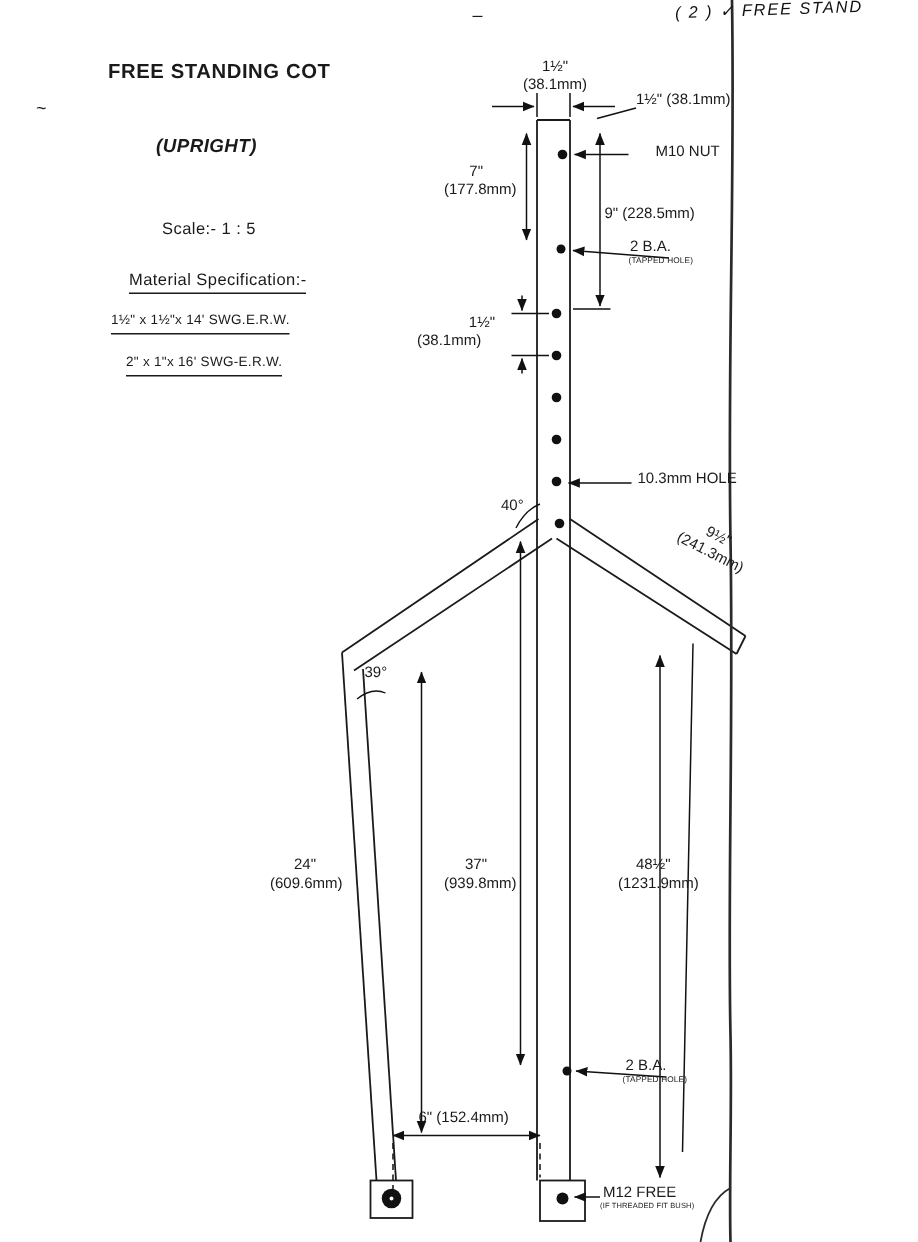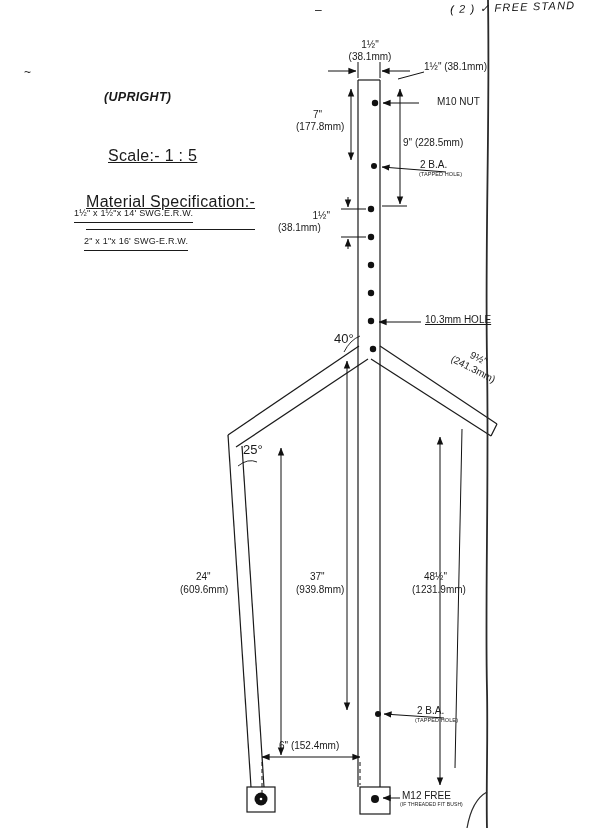--- a/index.html
+++ b/index.html
@@ -5,29 +5,29 @@
   html,body{margin:0;padding:0;background:#d9d9d9;}
   .page{
     position:relative;width:612px;height:828px;margin:0 auto;
     background:#ffffff;overflow:hidden;
     font-family:"Liberation Sans", sans-serif;color:#1a1a1a;
   }
   .art{position:absolute;left:0;top:0;}
   .lbl{position:absolute;white-space:nowrap;font-size:10px;line-height:1.15;color:#1a1a1a;}
   .title1{font-size:13.5px;font-weight:bold;letter-spacing:.4px;}
   .title2{font-size:12.5px;font-weight:bold;font-style:italic;letter-spacing:.3px;}
-  .scale{font-size:16px;letter-spacing:.3px;text-decoration:underline;}
-  .uline{border-bottom:1.2px solid #1a1a1a;padding-bottom:18px;margin-top:12px;}
+  .scale{font-size:11px;letter-spacing:.3px;}
+  .uline{border-bottom:1.2px solid #1a1a1a;padding-bottom:1px;}
   .spec{font-size:9px;border-bottom:1.2px solid #1a1a1a;padding-bottom:4px;letter-spacing:.2px;}
   .tiny{font-size:5.5px;letter-spacing:.1px;}
   .micro{font-size:5px;letter-spacing:.1px;}
   .hand{font-style:italic;font-size:11px;letter-spacing:1.2px;transform:rotate(-2deg);color:#111;}
   .rt{text-align:right;}
   .ctr{text-align:center;}
-  .ang{font-size:13px;}
+  .ang{font-size:10px;}
   .rot{transform:rotate(27deg);transform-origin:center center;}
 </style>
 </head>
 <body>
 
 <div class="page">
 
   <svg class="art" width="612" height="828" viewBox="0 0 612 828">
     <defs>
       <marker id="arr" viewBox="0 0 10 10" refX="9.5" refY="5" markerWidth="8" markerHeight="8" orient="auto-start-reverse">
@@ -118,20 +118,21 @@
     </g>
 
     <path d="M488,0 C490,120 485,240 487,360 C489,480 485,600 487,690 C488,740 486,790 487,828" stroke="#2a2a2a" stroke-width="1.8" fill="none"></path>
     <path d="M467,828 Q472,800 487,792" stroke="#2a2a2a" stroke-width="1.2" fill="none"></path>
   </svg>
 
   <div class="lbl hand" style="left:450px;top:1px;">( 2 ) ✓ FREE STAND</div>
   <div class="lbl" style="left:24px;top:66px;font-size:12px;">~</div>
   <div class="lbl" style="left:315px;top:4px;font-size:12px;">–</div>
 
+  <div class="lbl title1" style="left:72px;top:40px;">FREE STANDING COT</div>
   <div class="lbl title2" style="left:104px;top:58px;margin-top:32px;">(UPRIGHT)</div>
   <div class="lbl scale" style="left:108px;top:147px;">Scale:- 1 : 5</div>
 
   <div class="lbl scale uline" style="left:86px;top:181px;">Material Specification:-</div>
   <div class="lbl spec" style="left:74px;top:208px;">1½" x 1½"x 14' SWG.E.R.W.</div>
   <div class="lbl spec" style="left:84px;top:236px;">2" x 1"x 16' SWG-E.R.W.</div>
 
   <div class="lbl ctr" style="left:344px;top:39px;width:52px;">1½"</div>
   <div class="lbl ctr" style="left:339px;top:51px;width:62px;">(38.1mm)</div>
   <div class="lbl" style="left:424px;top:61px;">1½" (38.1mm)</div>
@@ -140,29 +141,29 @@
   <div class="lbl rt" style="left:284px;top:109px;width:38px;">7"</div>
   <div class="lbl" style="left:276px;top:121px;margin-left:20px;">(177.8mm)</div>
   <div class="lbl" style="left:403px;top:137px;">9" (228.5mm)</div>
 
   <div class="lbl" style="left:420px;top:159px;">2 B.A.</div>
   <div class="lbl tiny" style="left:419px;top:171px;">(TAPPED HOLE)</div>
 
   <div class="lbl rt" style="left:288px;top:210px;width:42px;">1½"</div>
   <div class="lbl" style="left:278px;top:222px;">(38.1mm)</div>
 
-  <div class="lbl" style="left:425px;top:314px;text-decoration:underline;">10.3mm HOLE</div>
+  <div class="lbl" style="left:425px;top:314px;">10.3mm HOLE</div>
   <div class="lbl ang" style="left:334px;top:332px;">40°</div>
 
   <div class="lbl ctr rot" style="left:436px;top:352px;width:80px;">
     <div>9½"</div>
     <div>(241.3mm)</div>
   </div>
 
-  <div class="lbl ang" style="left:243px;top:443px;">25°</div>
+  <div class="lbl ang" style="left:243px;top:443px;">39°</div>
 
   <div class="lbl" style="left:196px;top:571px;">24"</div>
   <div class="lbl" style="left:180px;top:584px;text-align:center;">(609.6mm)</div>
   <div class="lbl" style="left:310px;top:571px;">37"</div>
   <div class="lbl" style="left:296px;top:584px;text-align:center;">(939.8mm)</div>
   <div class="lbl" style="left:424px;top:571px;">48½"</div>
   <div class="lbl" style="left:412px;top:584px;">(1231.9mm)</div>
 
   <div class="lbl" style="left:417px;top:705px;">2 B.A.</div>
   <div class="lbl tiny" style="left:415px;top:717px;">(TAPPED HOLE)</div>

